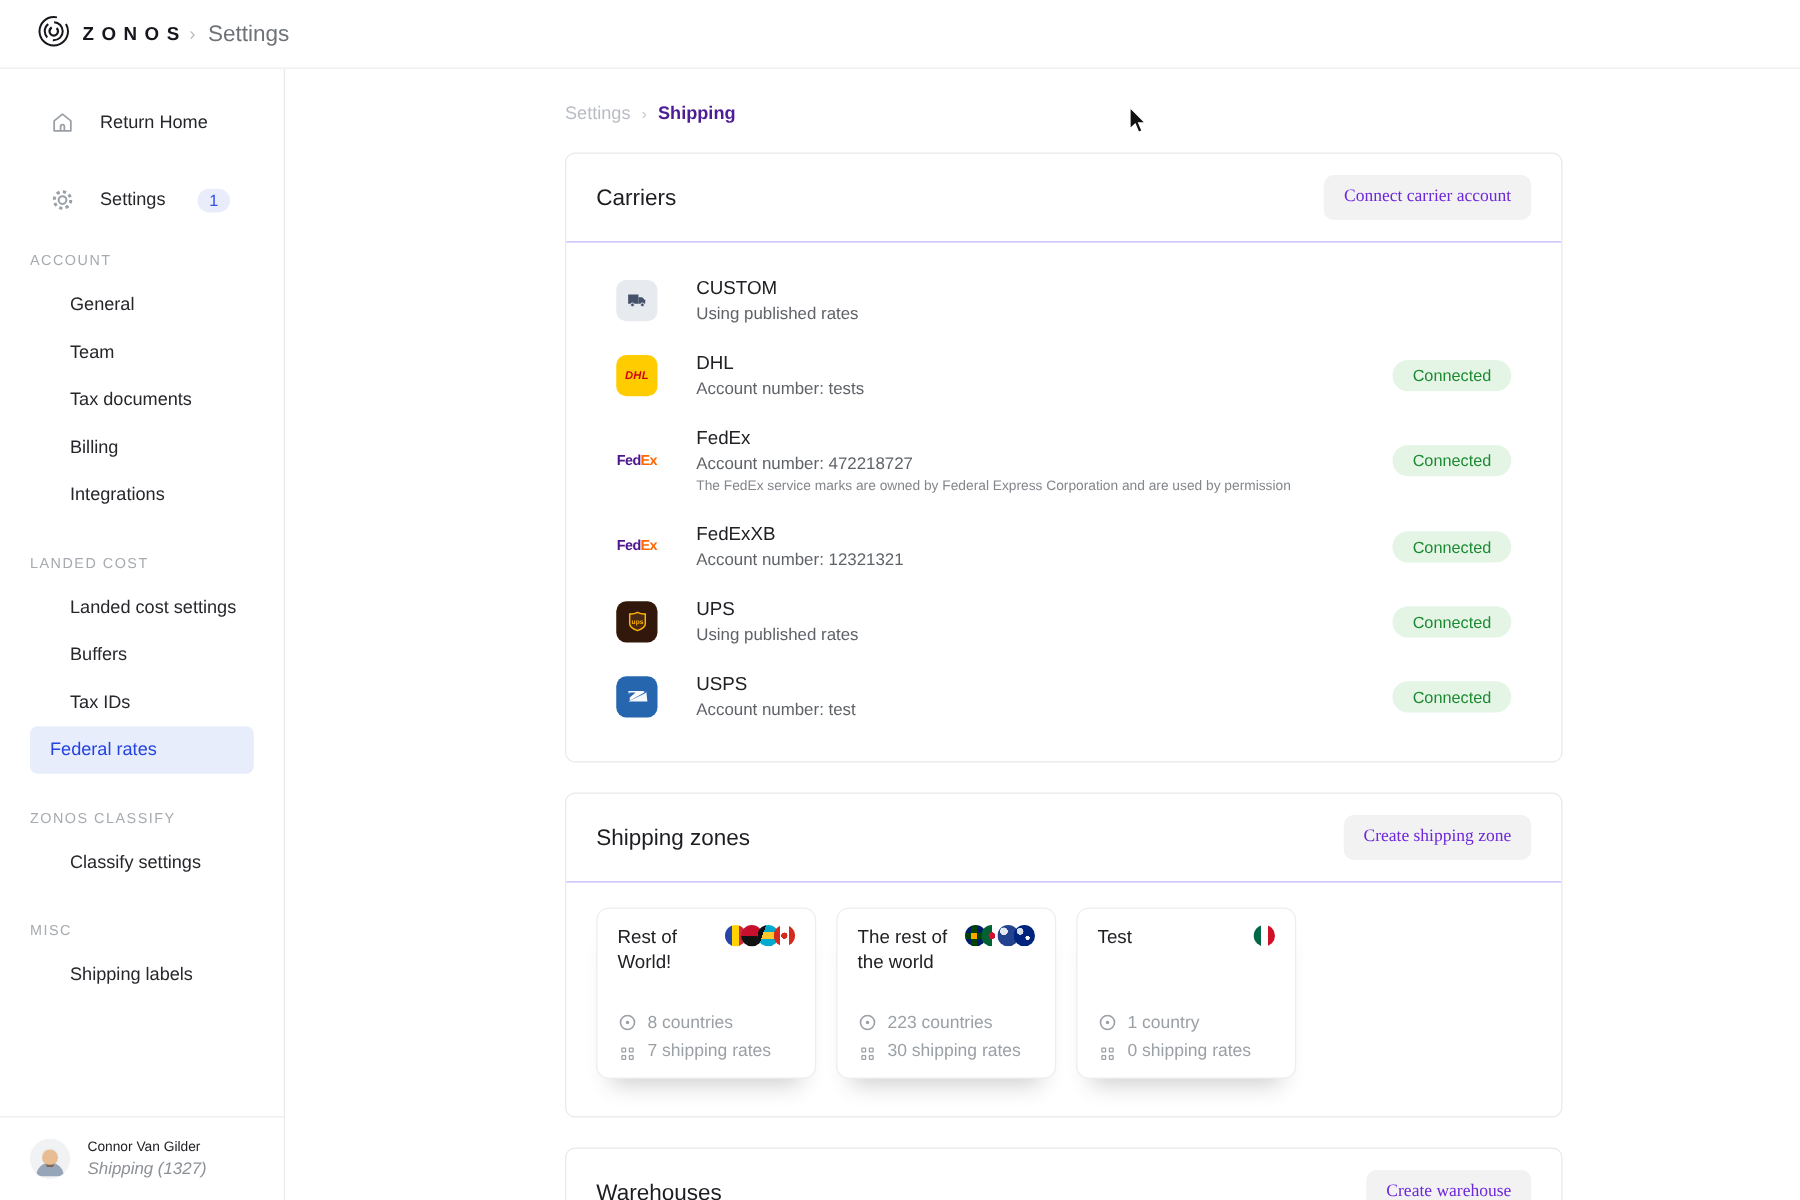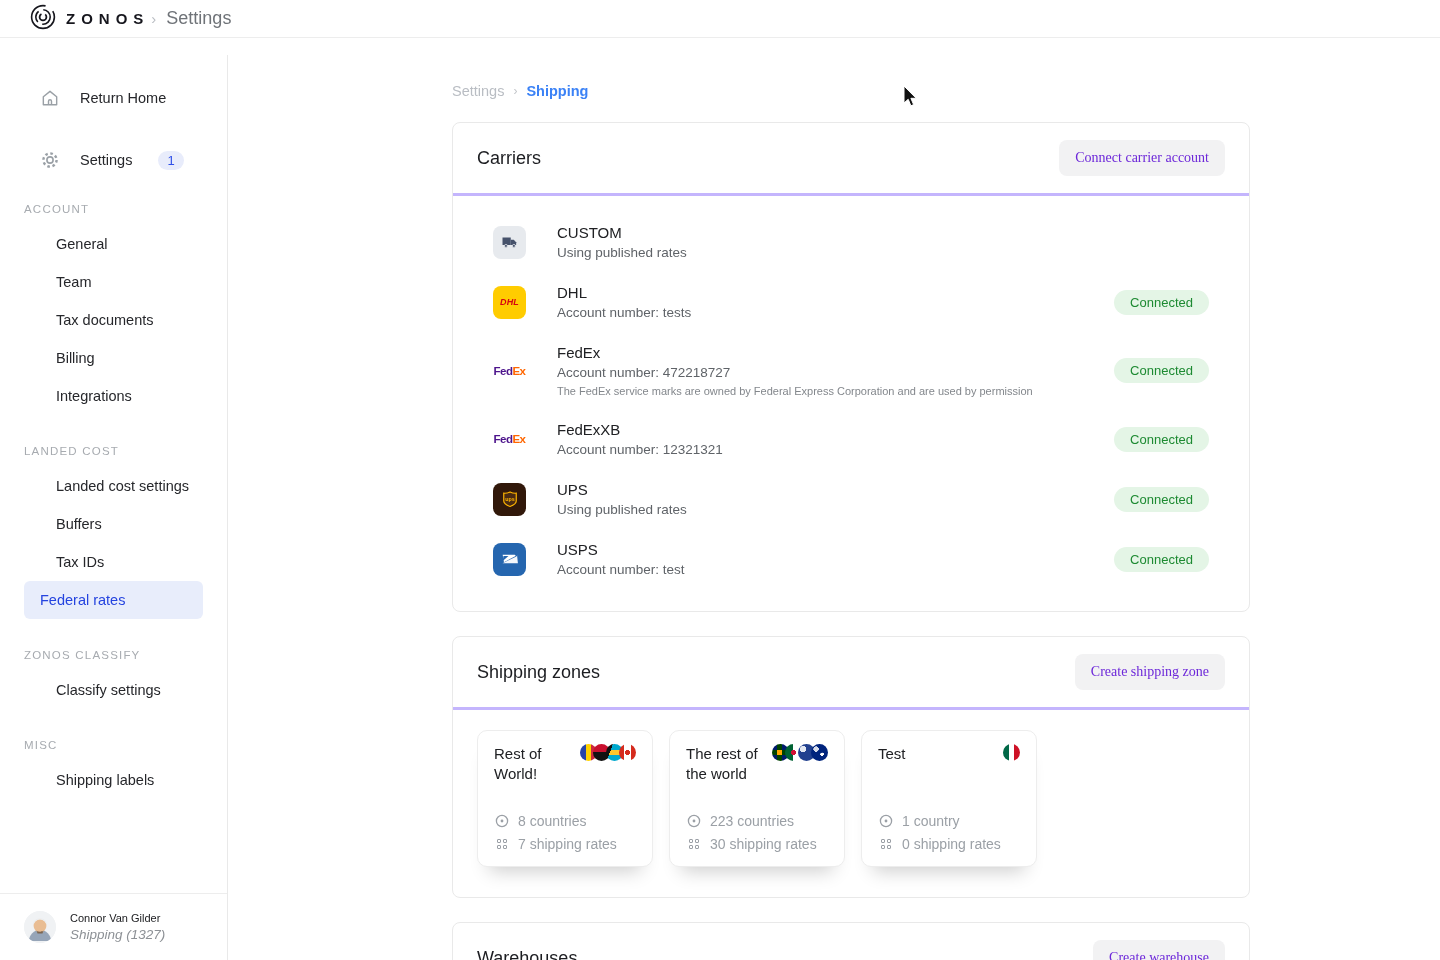--- a/index.html
+++ b/index.html
@@ -1,20 +1,20 @@
 <!DOCTYPE html>
 <html><head>
 <meta charset="utf-8">
 <style>
   * { margin:0; padding:0; box-sizing:border-box; }
   html,body { width:1440px; height:960px; overflow:hidden; background:#fff;
     font-family:"Liberation Sans","DejaVu Sans",sans-serif; color:#1f2023; }
 
   
-  .topbar { position:absolute; left:0; top:0; width:1440px; height:38px; background:#fff;
+  .topbar { position:absolute; left:0; top:0; width:1440px; height:55px; background:#fff;
     border-bottom:1px solid #ededed; display:flex; align-items:center; padding-left:30px; z-index:5; }
   .brand { display:flex; align-items:center; gap:10px; }
   .brand-name { font-size:15px; font-weight:700; letter-spacing:6px; color:#16161d; }
   .topbar-chevron { color:#b9bdc3; font-size:15px; margin:0 10px 0 2px; }
   .topbar-page { font-size:18px; color:#6f7378; }
 
   
   .sidebar { position:absolute; left:0; top:55px; bottom:0; width:228px; background:#fff;
     border-right:1px solid #e9e9e9; }
   .nav { padding-top:24px; }
@@ -37,25 +37,25 @@
     flex:none; }
   .profile-name { font-size:11px; color:#202124; margin-bottom:3px; }
   .profile-sub { font-size:13.5px; color:#8d9196; font-style:italic; }
 
   
   .main { position:absolute; left:264px; top:55px; right:0; bottom:0; overflow:hidden; }
   .content { margin-left:188px; width:798px; padding-top:28px; }
   .breadcrumb { display:flex; align-items:center; gap:9px; font-size:14.5px; margin-bottom:23px; }
   .crumb-parent { color:#b9bdc3; }
   .crumb-chev { color:#c3c6ca; font-size:12px; }
-  .crumb-current { color:#3b82f6; font-weight:700; }
+  .crumb-current { color:#4c1d95; font-weight:700; }
 
   .card { background:#fff; border:1px solid #e9e9e9; border-radius:8px; margin-bottom:24px; }
   .card-header { display:flex; align-items:center; justify-content:space-between;
-    padding:17px 24px; border-bottom:3px solid #c4b5fd; }
+    padding:17px 24px; border-bottom:1px solid #c4b5fd; }
   .card-title { font-size:18px; font-weight:500; color:#1c1d21; }
   .btn { background:#f2f2f3; border:none; border-radius:8px; padding:10px 16px; font-size:14px;
     color:#6d28d9; font-family:Liberation Serif, serif; cursor:pointer; }
 
   
   .carrier-list { padding:16px 40px 22px 40px; }
   .carrier-row { display:flex; align-items:center; padding:12px 0; }
   .carrier-icon { width:33px; height:33px; border-radius:8px; flex:none; display:flex;
     align-items:center; justify-content:center; margin-right:31px; }
   .ci-custom { background:#e7eaee; }
@@ -77,21 +77,21 @@
   .zones-body { padding:20px 24px 30px; display:flex; gap:16px; }
   .zone-card { width:176px; height:137px; border:1px solid #ededed; border-radius:10px;
     padding:13px 16px 14px; display:flex; flex-direction:column;
     box-shadow:0 16px 18px -12px rgba(0,0,0,.20); cursor:pointer; background:#fff; }
   .zone-top { display:flex; justify-content:space-between; }
   .zone-name { font-size:15px; color:#202124; line-height:1.35; max-width:88px; }
   .flag-stack { display:flex; flex:none; }
   .flag { width:17px; height:17px; border-radius:50%; flex:none; }
   .flag + .flag { margin-left:-4px; }
   .zone-stats { margin-top:auto; }
-  .zone-stat { display:flex; align-items:center; gap:9px; font-size:14px; color:#9ba0a6;
+  .zone-stat { display:flex; align-items:flex-end; gap:9px; font-size:14px; color:#9ba0a6;
     margin-top:7px; }
   .stat-ico { width:15px; display:flex; justify-content:center; color:#9ba0a6; }
   .grid-ico { display:grid; grid-template-columns:4px 4px; grid-template-rows:4px 4px; gap:2px; }
   .grid-ico span { background:transparent; border:1.2px solid #9ba0a6; border-radius:1px; }
 
   
   .flag-moldova { background:linear-gradient(90deg,#2745a8 33%,#ffd200 33% 66%,#cc2a3d 66%); }
   .flag-angola { background:linear-gradient(#c8102e 50%,#121212 50%); }
   .flag-bahamas { background:linear-gradient(110deg,#101010 30%,rgba(0,0,0,0) 30%),
     linear-gradient(#00a9ce 33%,#ffc72c 33% 66%,#00a9ce 66%); }

